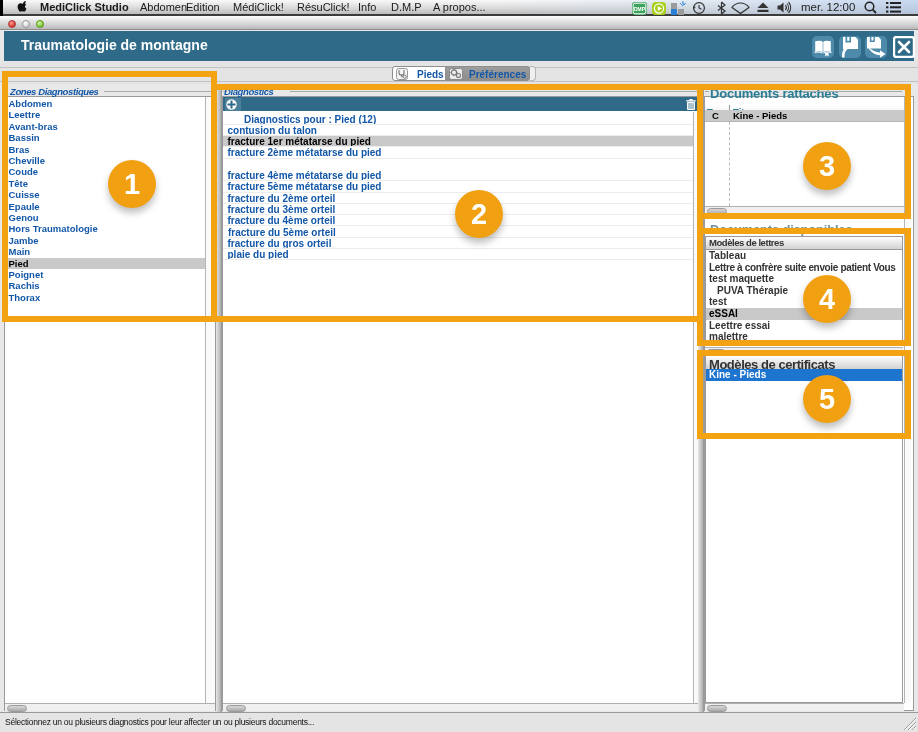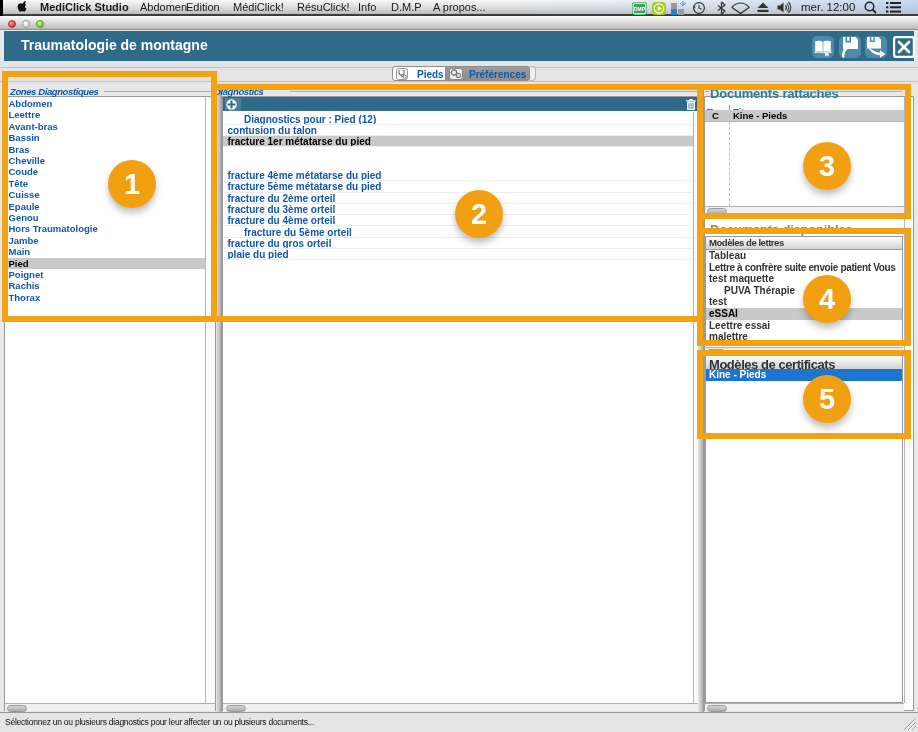--- a/index.html
+++ b/index.html
@@ -212,21 +212,21 @@
 <div class="row" style="top:182.4px;">Rachis</div>
 <div class="row" style="top:193.8px;">Thorax</div>
 </div>
 <div class="vscroll" style="left:205px;top:97px;width:10px;height:606px;"></div>
 <div class="hscroll" style="left:5px;top:703px;width:210px;height:8px;"></div>
 <div class="thumb" style="left:7px;top:704.5px;width:18px;height:5px;"></div>
 
 <div class="divider" style="left:216px;"></div>
 <div class="abs panel" id="midpanel" style="left:222px;top:96px;width:482px;height:615px;"></div>
 <div class="abs" style="left:223px;top:91px;width:4px;height:1px;background:#aaa;"></div>
-<div class="grouplabel" style="left:214px;top:86px;">Diagnostics</div>
+<div class="grouplabel" style="left:224px;top:86px;">Diagnostics</div>
 <div class="abs" style="left:290px;top:91px;width:410px;height:1px;background:#aaa;"></div>
 <div class="abs" id="tealbar" style="left:223px;top:97px;width:480px;height:14px;background:#2f6b89;">
   <div style="position:absolute;left:1.5px;top:0.5px;width:16px;height:13px;background:rgba(255,255,255,0.14);"></div>
   <svg style="position:absolute;left:3px;top:1.5px;" width="11" height="11" viewBox="0 0 11 11">
    <circle cx="5.5" cy="5.5" r="5.2" fill="#fff"></circle>
    <rect x="4.5" y="1.5" width="2" height="8" fill="#2f6b89"></rect>
    <rect x="1.5" y="4.5" width="8" height="2" fill="#2f6b89"></rect>
   </svg>
   <svg style="position:absolute;right:7px;top:1.5px;" width="10" height="11" viewBox="0 0 10 11">
    <rect x="1" y="3" width="8" height="8" rx="1" fill="#fff"></rect>
@@ -236,26 +236,27 @@
         <line x1="3" y1="4" x2="3" y2="10"></line>
         <line x1="5" y1="4" x2="5" y2="10"></line>
         <line x1="7" y1="4" x2="7" y2="10"></line>
       </g>
   </svg>
 </div>
 <div class="abs" id="midlist" style="left:223px;top:113.5px;width:470px;height:200px;">
 <div class="row" style="top:0.0px;height:11.3px;line-height:11.3px;font-size:10px;padding-left:21px;border-bottom:1px solid #ececec;">Diagnostics pour : Pied (12)</div>
 <div class="row" style="top:11.3px;height:11.3px;line-height:11.3px;font-size:10px;padding-left:4.5px;border-bottom:1px solid #ececec;">contusion du talon</div>
 <div class="row rowsel" style="top:22.6px;height:11.3px;line-height:11.3px;font-size:10px;padding-left:4.5px;border-bottom:1px solid #ececec;">fracture 1er métatarse du pied</div>
+<div class="row" style="top:33.9px;height:11.3px;line-height:11.3px;font-size:10px;padding-left:4.5px;border-bottom:1px solid #ececec;">fracture 2ème métatarse du pied</div>
 <div class="row" style="top:56.5px;height:11.3px;line-height:11.3px;font-size:10px;padding-left:4.5px;border-bottom:1px solid #ececec;">fracture 4ème métatarse du pied</div>
 <div class="row" style="top:67.8px;height:11.3px;line-height:11.3px;font-size:10px;padding-left:4.5px;border-bottom:1px solid #ececec;">fracture 5ème métatarse du pied</div>
 <div class="row" style="top:79.1px;height:11.3px;line-height:11.3px;font-size:10px;padding-left:4.5px;border-bottom:1px solid #ececec;">fracture du 2ème orteil</div>
 <div class="row" style="top:90.4px;height:11.3px;line-height:11.3px;font-size:10px;padding-left:4.5px;border-bottom:1px solid #ececec;">fracture du 3ème orteil</div>
 <div class="row" style="top:101.7px;height:11.3px;line-height:11.3px;font-size:10px;padding-left:4.5px;border-bottom:1px solid #ececec;">fracture du 4ème orteil</div>
-<div class="row" style="top:113.0px;height:11.3px;line-height:11.3px;font-size:10px;padding-left:21px;border-bottom:1px solid #ececec;">fracture du 5ème orteil</div>
+<div class="row" style="top:113.0px;height:11.3px;line-height:11.3px;font-size:10px;padding-left:5px;border-bottom:1px solid #ececec;">fracture du 5ème orteil</div>
 <div class="row" style="top:124.3px;height:11.3px;line-height:11.3px;font-size:10px;padding-left:4.5px;border-bottom:1px solid #ececec;">fracture du gros orteil</div>
 <div class="row" style="top:135.6px;height:11.3px;line-height:11.3px;font-size:10px;padding-left:4.5px;border-bottom:1px solid #ececec;">plaie du pied</div>
 </div>
 <div class="vscroll" style="left:693px;top:112px;width:10px;height:591px;"></div>
 <div class="hscroll" style="left:223px;top:703px;width:480px;height:8px;"></div>
 <div class="thumb" style="left:226px;top:704.5px;width:18px;height:5px;"></div>
 
 <div class="divider" style="left:698px;"></div>
 <div class="abs panel" id="rightpanel" style="left:704px;top:96px;width:210px;height:615px;"></div>
 <div class="abs" style="left:705px;top:91px;width:4px;height:1px;background:#aaa;"></div>
@@ -279,21 +280,21 @@
 
 <div class="abs" id="lettresbox" style="left:705px;top:236px;width:198px;height:108px;border:1px solid #999;box-sizing:border-box;background:#fff;"></div>
 <div class="abs hdrgrad" style="left:706px;top:237px;width:196px;height:12px;border-bottom:1px solid #999;
   font-size:9.5px;letter-spacing:-0.45px;font-weight:bold;color:#333;">
     <span style="position:absolute;left:3px;top:0;">Modèles de lettres</span>
   </div>
 <div class="abs" id="lettreslist" style="left:706px;top:250px;width:196px;height:92px;">
 <div class="row" style="top:0.0px;height:11.6px;line-height:11.6px;color:#333;font-size:10px;padding-left:3px;">Tableau</div>
 <div class="row" style="top:11.6px;height:11.6px;line-height:11.6px;color:#333;font-size:10px;padding-left:3px;letter-spacing:-0.35px;">Lettre à confrère suite envoie patient Vous</div>
 <div class="row" style="top:23.2px;height:11.6px;line-height:11.6px;color:#333;font-size:10px;padding-left:3px;">test maquette</div>
-<div class="row" style="top:34.8px;height:11.6px;line-height:11.6px;color:#333;font-size:10px;padding-left:18px;">PUVA Thérapie</div>
+<div class="row" style="top:34.8px;height:11.6px;line-height:11.6px;color:#333;font-size:10px;padding-left:11px;">PUVA Thérapie</div>
 <div class="row" style="top:46.4px;height:11.6px;line-height:11.6px;color:#333;font-size:10px;padding-left:3px;">test</div>
 <div class="row rowsel" style="top:58.0px;height:11.6px;line-height:11.6px;color:#000;font-size:10px;padding-left:3px;">eSSAI</div>
 <div class="row" style="top:69.6px;height:11.6px;line-height:11.6px;color:#333;font-size:10px;padding-left:3px;">Leettre essai</div>
 <div class="row" style="top:81.2px;height:11.6px;line-height:11.6px;color:#333;font-size:10px;padding-left:3px;">malettre</div>
 </div>
 <div class="hscroll" style="left:705px;top:347px;width:198px;height:7px;"></div>
 <div class="thumb" style="left:707px;top:348.5px;width:16px;height:4px;"></div>
 
 <div class="abs" id="certbox" style="left:705px;top:355px;width:198px;height:348px;border:1px solid #999;box-sizing:border-box;background:#fff;"></div>
 <div class="abs hdrgrad" style="left:706px;top:356px;width:196px;height:13px;border-bottom:1px solid #999;

